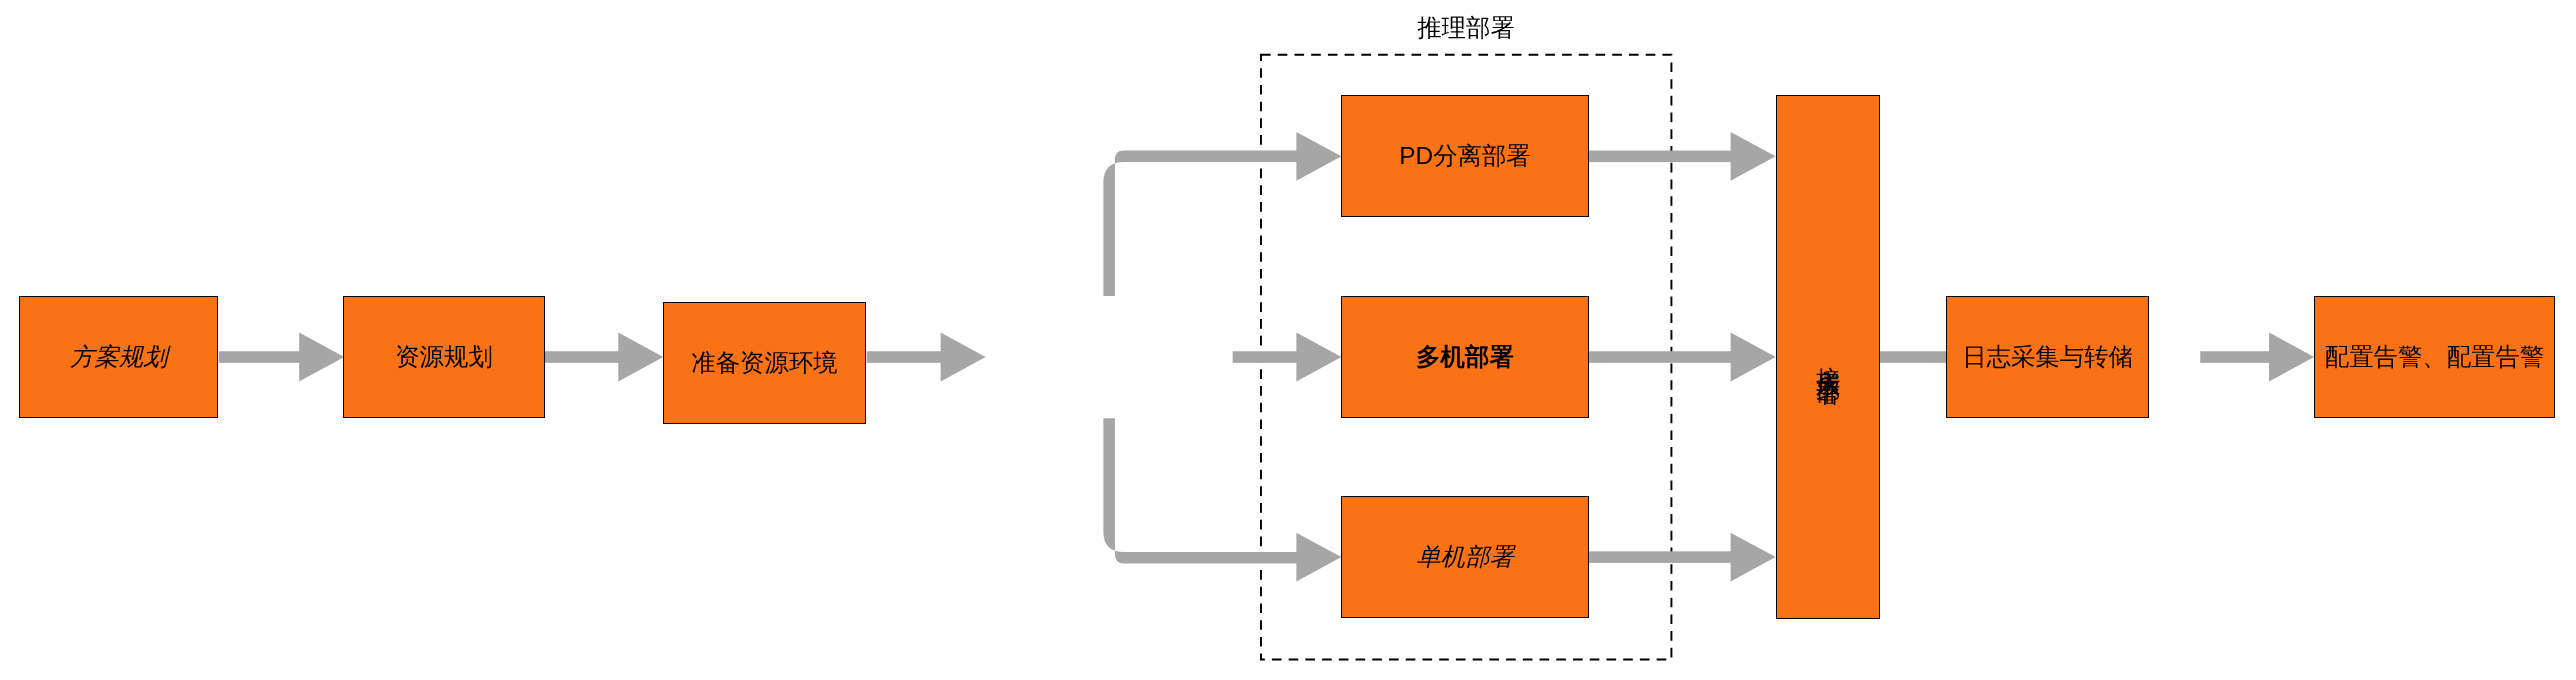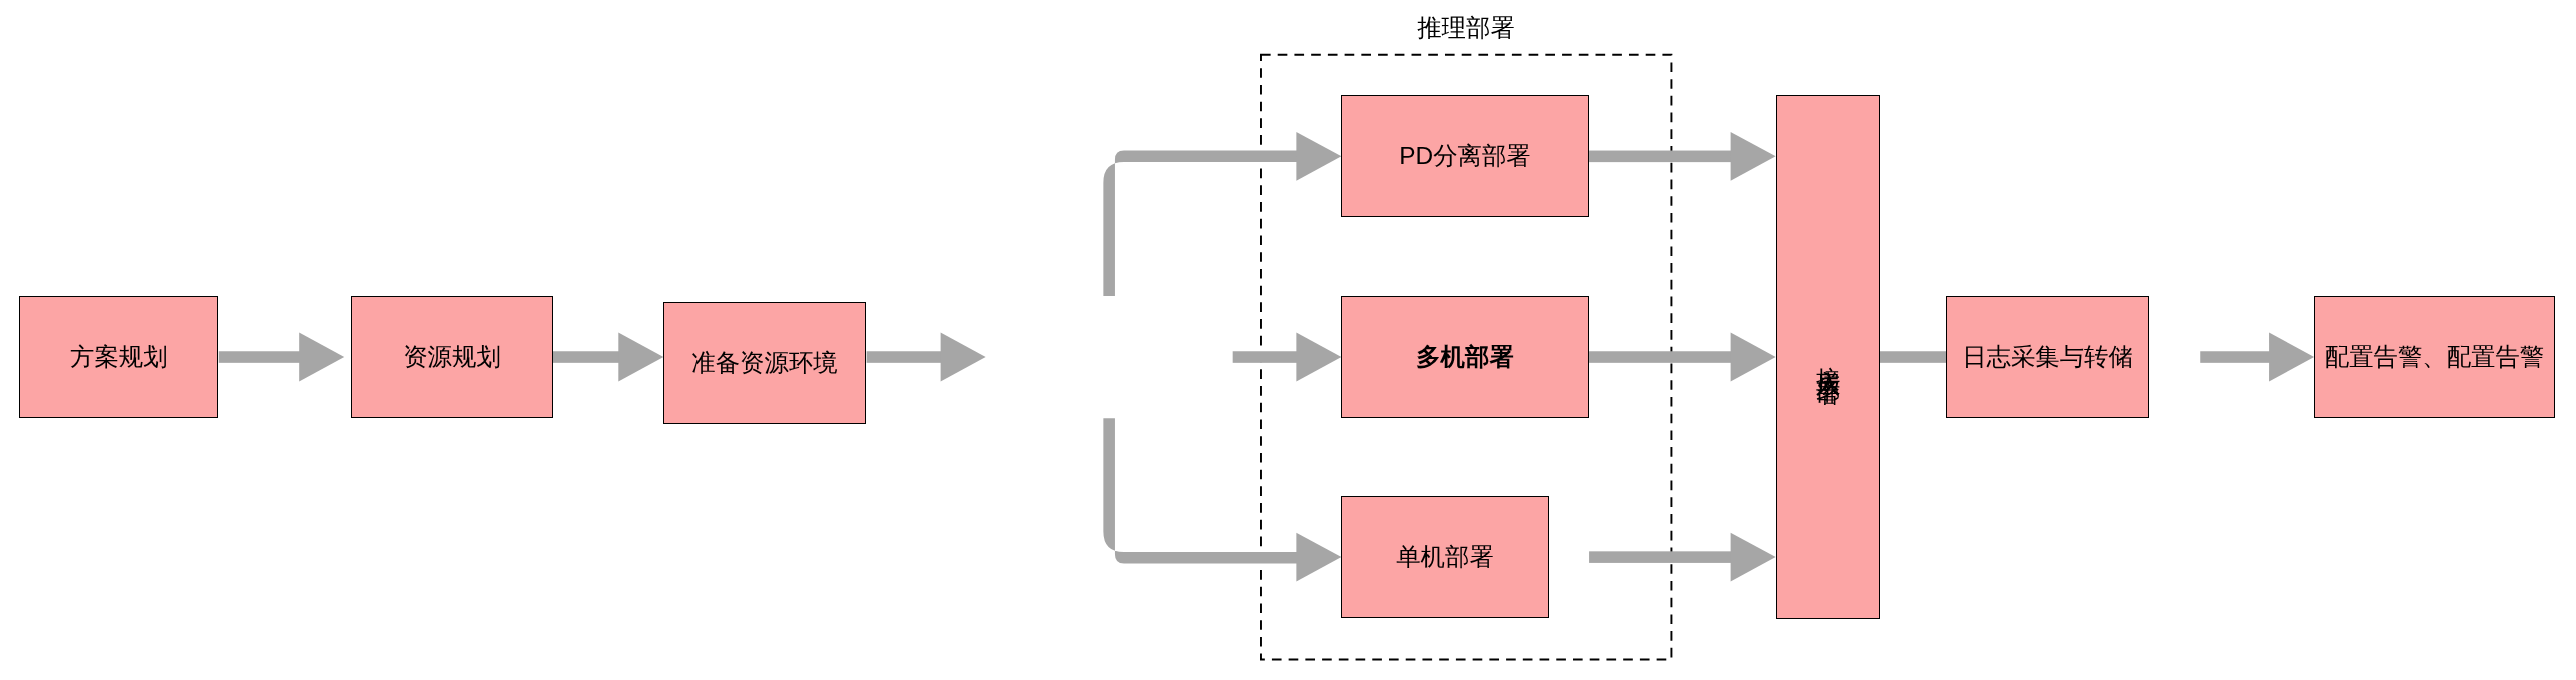--- a/index.html
+++ b/index.html
@@ -19,50 +19,50 @@
   svg.connectors {
     position: absolute;
     left: 0;
     top: 0;
     z-index: 1;
   }
   .node {
     position: absolute;
     box-sizing: border-box;
     border: 1.9px solid #000000;
-    background: #fca5a5;
+    background: #f97316;
     display: flex;
     align-items: center;
     justify-content: center;
     text-align: center;
     font-size: 24.4px;
     line-height: 1.25;
     z-index: 2;
   }
   .group-label {
     position: absolute;
     left: 1261px;
     top: 11.6px;
     width: 410px;
     text-align: center;
     font-size: 24.4px;
     z-index: 2;
     font-family: Liberation Serif, serif;
   }
   
-  .n-plan        { left: 19.3px;   top: 296px; width: 199px; height: 122px; }
-  .n-resources   { left: 351px;  top: 296px; width: 202px; height: 122px; }
+  .n-plan        { left: 19.3px;   top: 296px; width: 199px; height: 122px; font-style: italic; }
+  .n-resources   { left: 343px;  top: 296px; width: 202px; height: 122px; }
   .n-env         { left: 663px; top: 296px; width: 203px; height: 122px; margin-top: 6px; }
   .n-deps        { left: 986px; top: 296px; width: 247px; height: 122px; }
   .n-multi       { left: 1341px; top: 296px; width: 248px; height: 122px; font-weight: bold; }
   .n-logs        { left: 1946px; top: 296px; width: 203px; height: 122px; }
   .n-metrics     { left: 2314px; top: 296px; width: 241px; height: 122px; }
   
   .n-pd          { left: 1341px; top: 95px; width: 248px; height: 122px; }
-  .n-single      { left: 1341px; top: 496px; width: 208px; height: 122px; }
+  .n-single      { left: 1341px; top: 496px; width: 248px; height: 122px; font-style: italic; }
   
   .n-access      { left: 1776px; top: 95px; width: 104px; height: 524px; }
   .n-access .vtext {
     writing-mode: vertical-rl;
     text-orientation: upright;
     letter-spacing: 3.9px;
     font-size: 24.4px;
   }
 </style>
 </head>

